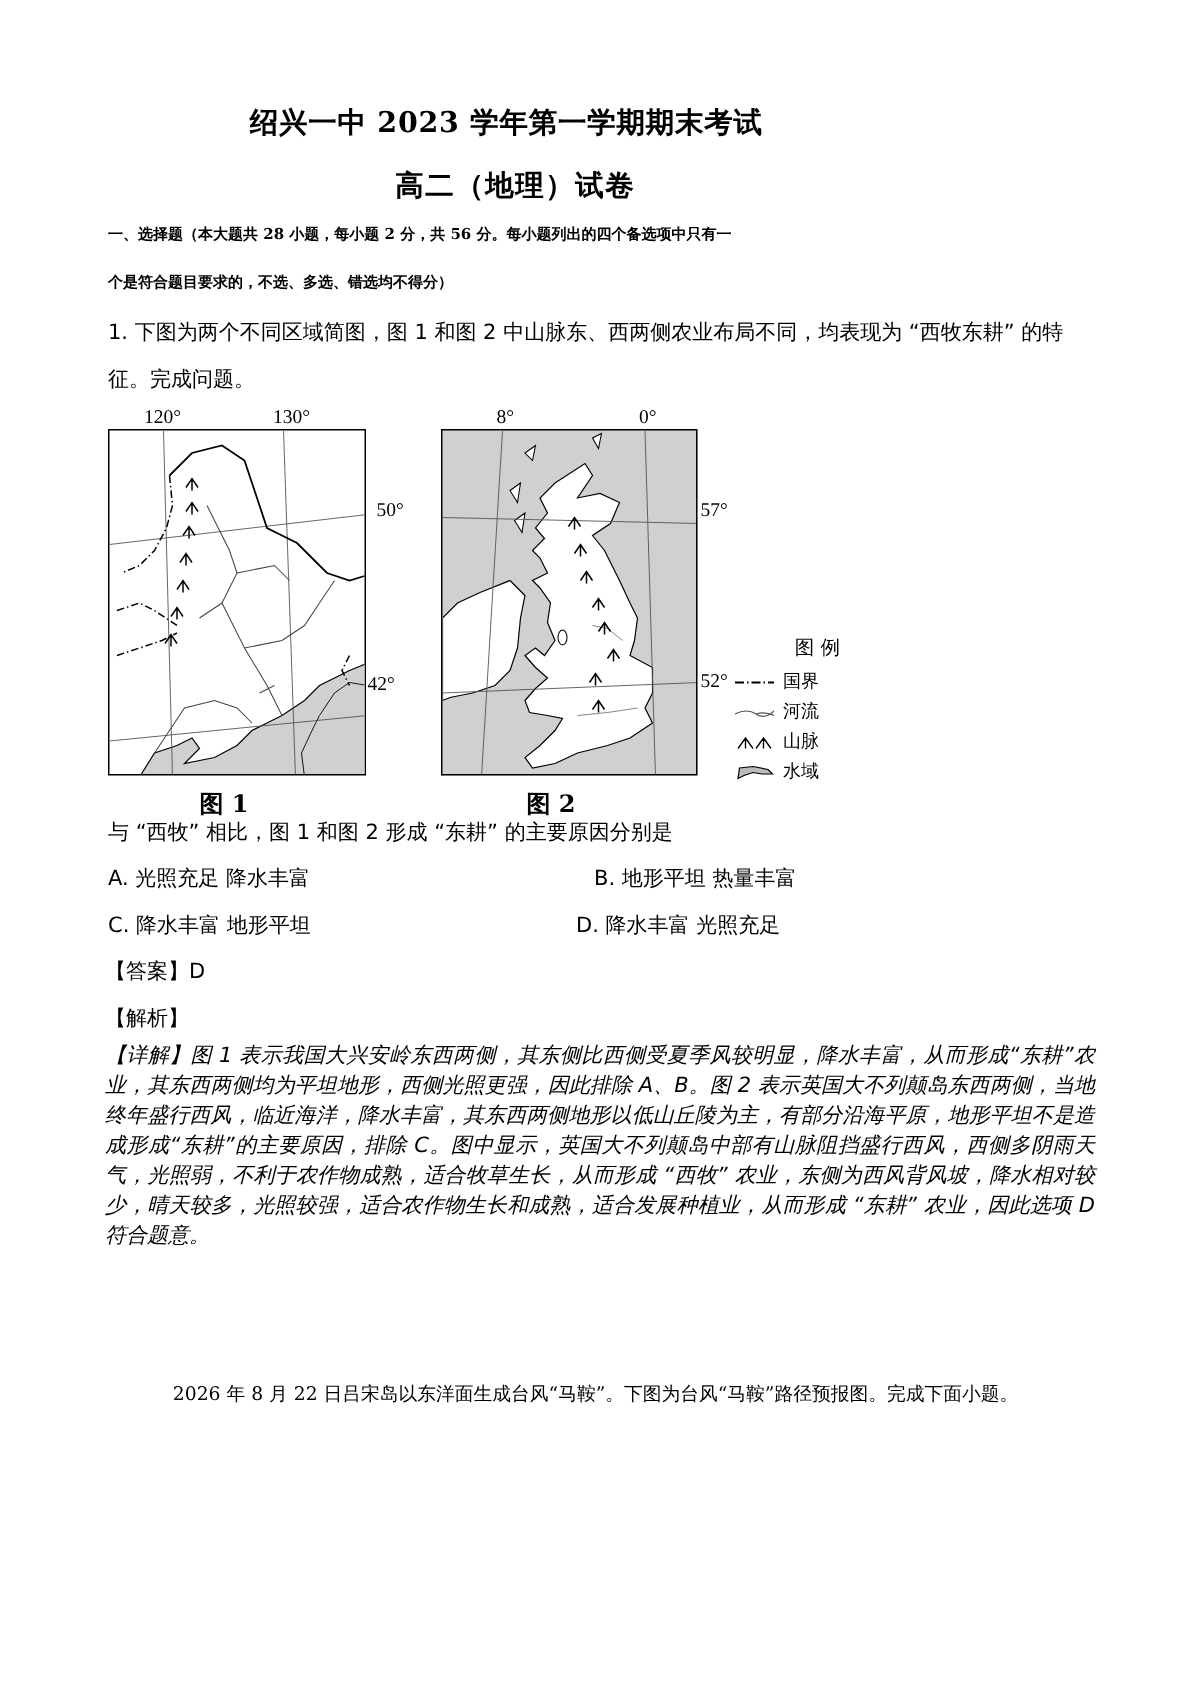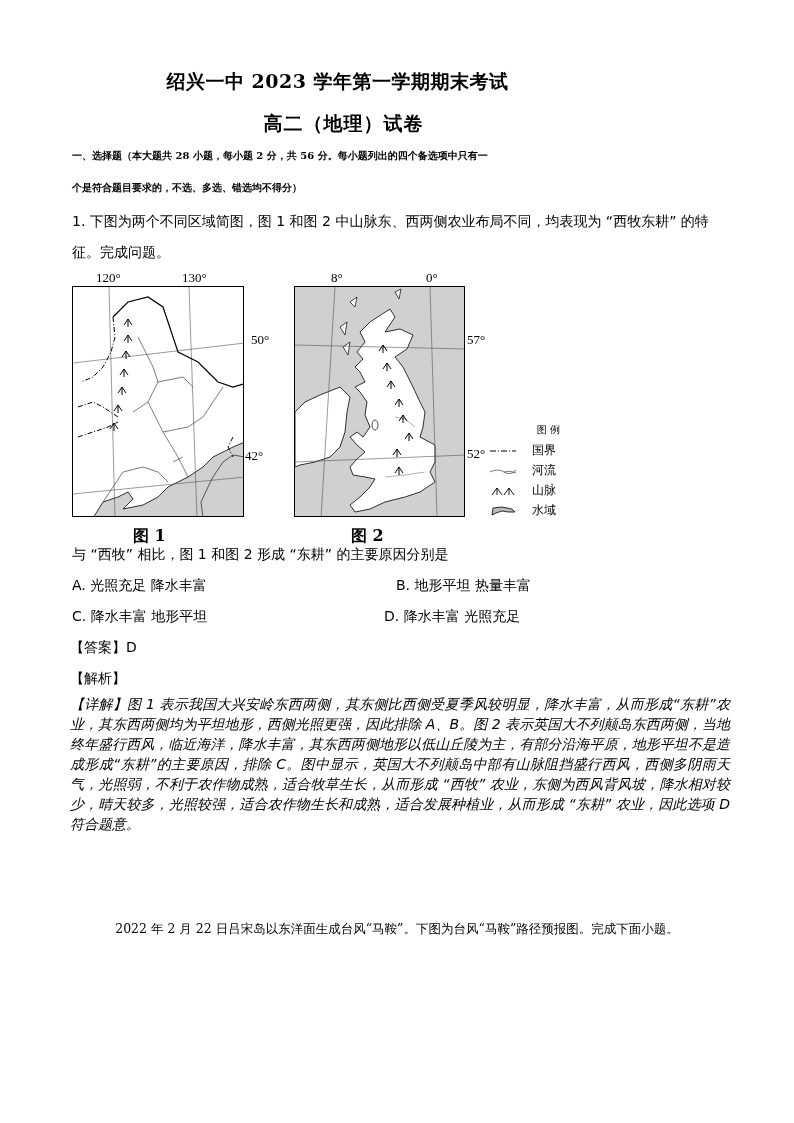--- a/index.html
+++ b/index.html
@@ -9,21 +9,21 @@
   .title1 { left:0; width:675px; top:69px; text-align:center; font-size:19px; font-weight:bold; letter-spacing:0.5px; }
   .title2 { left:0; width:687px; top:111px; text-align:center; font-size:19px; font-weight:bold; letter-spacing:1px; }
   .sec { left:72px; font-size:10px; font-weight:bold; white-space:nowrap; }
   .p { left:72px; font-size:14px; white-space:nowrap; font-family:"DejaVu Sans","Liberation Sans",sans-serif; }
   .para { left:72px; width:660px; font-size:14px; line-height:20px; text-align:justify;
           font-family:"DejaVu Sans","Liberation Sans",sans-serif;font-style:italic; }
   .intro2 { left:0; width:794px; text-align:center; font-size:12.5px; font-family:"DejaVu Serif","Liberation Serif",serif; }
   .map { border:1.3px solid #000; box-sizing:border-box; overflow:hidden; }
   .deg { font-size:13px; font-family:"Liberation Serif","DejaVu Serif",serif; }
   .cap { font-size:16px; font-weight:bold; }
-  .legend-row { font-size:12px; display:flex; align-items:center; gap:16px; }
+  .legend-row { font-size:12px; display:flex; align-items:center; gap:6px; }
 </style>
 </head>
 <body>
 
 <div class="abs title1">绍兴一中 2023 学年第一学期期末考试</div>
 <div class="abs title2">高二（地理）试卷</div>
 
 <div class="abs sec" style="top:149px;">一、选择题（本大题共 28 小题，每小题 2 分，共 56 分。每小题列出的四个备选项中只有一</div>
 <div class="abs sec" style="top:181px;">个是符合题目要求的，不选、多选、错选均不得分）</div>
 
@@ -99,21 +99,21 @@
       <path d="M104,134 L108,128 L112,134 M108,128 L108,136"></path>
       <path d="M110,152 L114,146 L118,152 M114,146 L114,154"></path>
       <path d="M98,168 L102,162 L106,168 M102,162 L102,170"></path>
       <path d="M100,186 L104,180 L108,186 M104,180 L104,188"></path>
     </g>
   </svg>
 </div>
 <div class="abs cap" style="left:351px;top:526px;">图 2</div>
 
 <div class="abs" style="left:490px;top:423px;width:70px;">
-  <div style="font-size:10px;text-align:right;margin-bottom:5px;">图  例</div>
+  <div style="font-size:13px;text-align:right;margin-bottom:5px;">图  例</div>
   <div class="legend-row" style="margin-bottom:3px;">
     <svg width="26" height="8">
         <line x1="0" y1="4" x2="26" y2="4" stroke="#000" stroke-width="1.2" stroke-dasharray="6,2,1,2"></line>
       </svg>
     <span>国界</span>
   </div>
   <div class="legend-row" style="margin-bottom:3px;">
     <svg width="26" height="10">
         <path d="M0,6 Q8,2 14,6 Q20,10 26,4 M14,6 Q20,4 26,7" fill="none" stroke="#555" stroke-width="0.8"></path>
       </svg>
@@ -137,13 +137,13 @@
 <div class="abs p" style="top:577px;left:72px;">A. 光照充足   降水丰富</div>
 <div class="abs p" style="top:577px;left:396px;">B. 地形平坦   热量丰富</div>
 <div class="abs p" style="top:608px;left:72px;">C. 降水丰富   地形平坦</div>
 <div class="abs p" style="top:608px;left:384px;">D. 降水丰富   光照充足</div>
 
 <div class="abs p" style="top:639px;left:70px;">【答案】D</div>
 <div class="abs p" style="top:670px;left:70px;">【解析】</div>
 
 <div class="abs para" style="top:694px;left:70px;">【详解】图 1 表示我国大兴安岭东西两侧，其东侧比西侧受夏季风较明显，降水丰富，从而形成“东耕”农业，其东西两侧均为平坦地形，西侧光照更强，因此排除 A、B。图 2 表示英国大不列颠岛东西两侧，当地终年盛行西风，临近海洋，降水丰富，其东西两侧地形以低山丘陵为主，有部分沿海平原，地形平坦不是造成形成“东耕”的主要原因，排除 C。图中显示，英国大不列颠岛中部有山脉阻挡盛行西风，西侧多阴雨天气，光照弱，不利于农作物成熟，适合牧草生长，从而形成 “西牧” 农业，东侧为西风背风坡，降水相对较少，晴天较多，光照较强，适合农作物生长和成熟，适合发展种植业，从而形成 “东耕” 农业，因此选项 D 符合题意。</div>
 
-<div class="abs intro2" style="top:921px;">2022 年 2 月 22 日吕宋岛以东洋面生成台风“马鞍”。下图为台风“马鞍”路径预报图。完成下面小题。</div>
+<div class="abs intro2" style="top:921px;">2026 年 8 月 22 日吕宋岛以东洋面生成台风“马鞍”。下图为台风“马鞍”路径预报图。完成下面小题。</div>
 
 </body></html>

